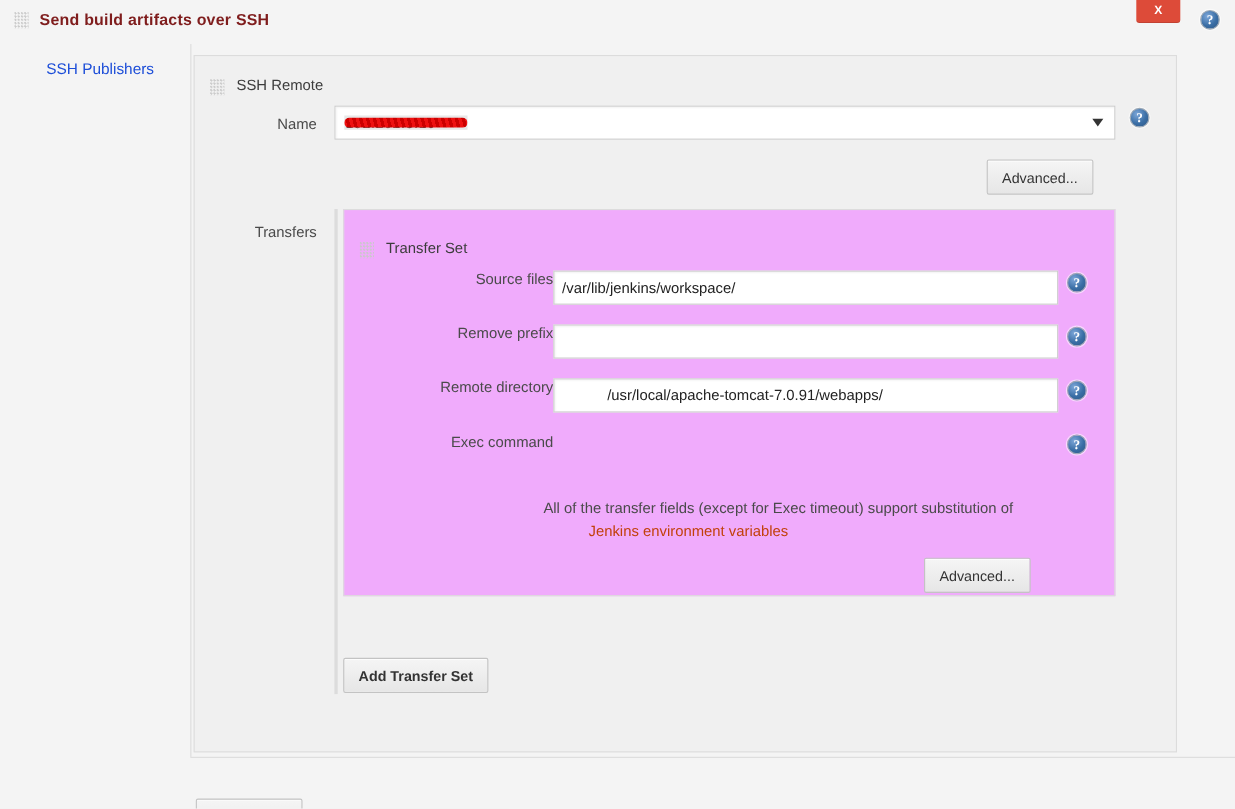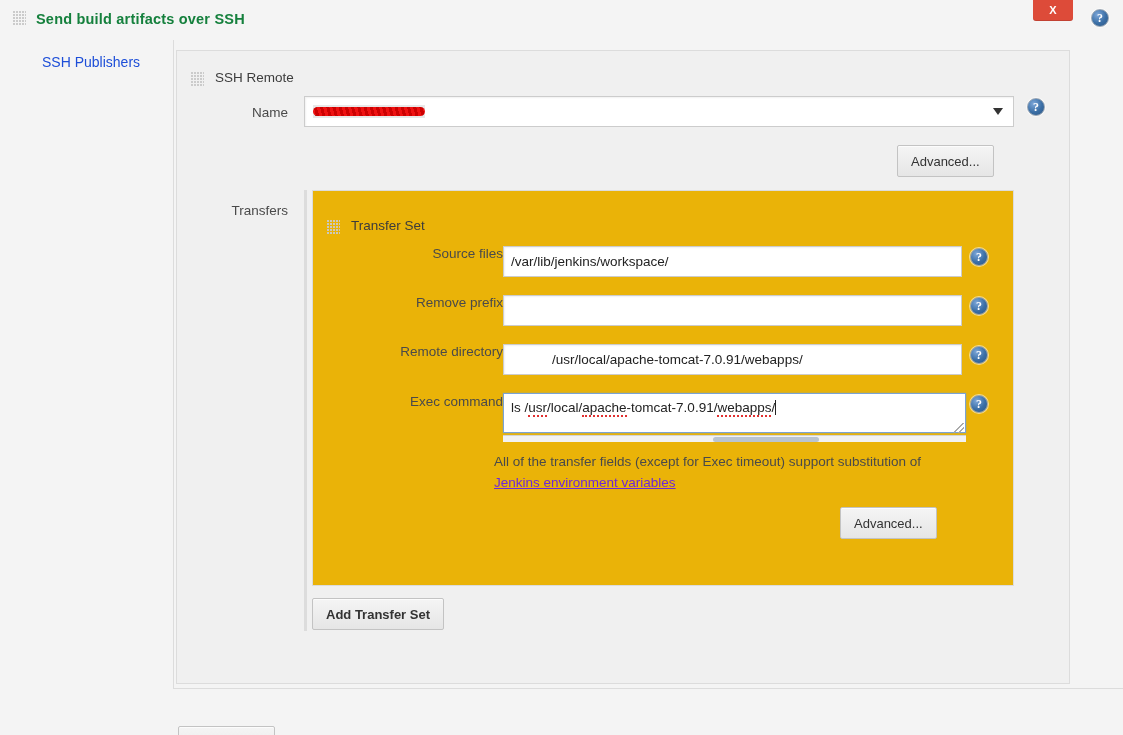--- a/index.html
+++ b/index.html
@@ -27,21 +27,21 @@
     opacity: .95;
   }
 
   
   .hdr {
     position: absolute; left: 0; top: 0; width: 1123px; height: 40px;
   }
   .hdr-grip { position: absolute; left: 13px; top: 11px; }
   .hdr-title {
     position: absolute; left: 36px; top: 11px;
-    font-size: 14.5px; font-weight: bold; color: #15803d;
+    font-size: 14.5px; font-weight: bold; color: #7f1d1d;
     letter-spacing: .2px;
   }
   .close-btn {
     position: absolute; right: 50px; top: -1px;
     width: 40px; height: 22px;
     background: #dd4b39;
     border: none;
     border-radius: 0 0 3px 3px;
     color: #fff; font-size: 11px; font-weight: bold;
     font-family: "Liberation Sans", sans-serif;
@@ -163,22 +163,22 @@
     position: absolute; left: 304px; top: 190px;
     width: 710px; height: 441px;
   }
   .transfers-leftbar {
     position: absolute; left: 0; top: 0;
     width: 3px; height: 441px;
     background: #dcdcdc;
   }
   .transfer-set {
     position: absolute; left: 8px; top: 0;
-    width: 702px; height: 396px;
-    background: #eab308;
+    width: 702px; height: 352px;
+    background: #f0abfc;
     border: 1px solid #dcdcdc;
   }
   .ts-grip { position: absolute; left: 14px; top: 29px; }
   .ts-title {
     position: absolute; left: 38px; top: 27px;
     font-size: 13.5px; color: #3c3c3c;
   }
 
   .fld {
     position: absolute;
@@ -253,21 +253,21 @@
   .help-rem  { position: absolute; left: 970px; top: 297px; }
   .help-dir  { position: absolute; left: 970px; top: 346px; }
   .help-exec { position: absolute; left: 970px; top: 395px; }
 
   .note {
     position: absolute; left: 494px; top: 451px;
     width: 430px;
     font-size: 13.5px; color: #4a4a4a;
     line-height: 21px;
   }
-  .note a { color: #6d28d9; text-decoration: underline; cursor: pointer; }
+  .note a { color: #c2410c; cursor: pointer; margin-left: 41px; }
 
   .btn-adv2 {
     position: absolute; left: 840px; top: 507px;
     height: 32px;
   }
   .btn-addts {
     position: absolute; left: 312px; top: 598px;
     height: 32px;
   }
   .btn-addsrv {
@@ -325,28 +325,20 @@
       <div class="lbl" style="left:40px; top:55px; width:150px;">Source files</div>
       <input class="fld" style="left: 190px; top: 55px;" value="/var/lib/jenkins/workspace/">
 
       <div class="lbl" style="left:40px; top:104px; width:150px;">Remove prefix</div>
       <input class="fld" style="left: 190px; top: 104px;" value="">
 
       <div class="lbl" style="left:40px; top:153px; width:150px;">Remote directory</div>
       <input class="fld" style="left: 190px; top: 153px; padding-left: 48px;" value="/usr/local/apache-tomcat-7.0.91/webapps/">
 
       <div class="lbl" style="left:40px; top:203px; width:150px;">Exec command</div>
-      <div class="exec-wrap">
-        <div class="exec-ta"></div>
-        <div class="exec-text">ls /<span class="sp">usr</span>/local/<span class="sp">apache</span>-tomcat-7.0.91/<span class="sp">webapps</span>/<span class="caret"></span></div>
-        <div class="exec-resize"></div>
-        <div class="exec-scroll">
-          <div class="exec-thumb"></div>
-        </div>
-      </div>
     </div>
 
     <button class="btn btn-bold btn-addts" style="left:8px; top:408px; position:absolute;">Add Transfer Set</button>
   </div>
 
   <span class="help-src"><span class="help-icon">?</span></span>
   <span class="help-rem"><span class="help-icon">?</span></span>
   <span class="help-dir"><span class="help-icon">?</span></span>
   <span class="help-exec"><span class="help-icon">?</span></span>
 

